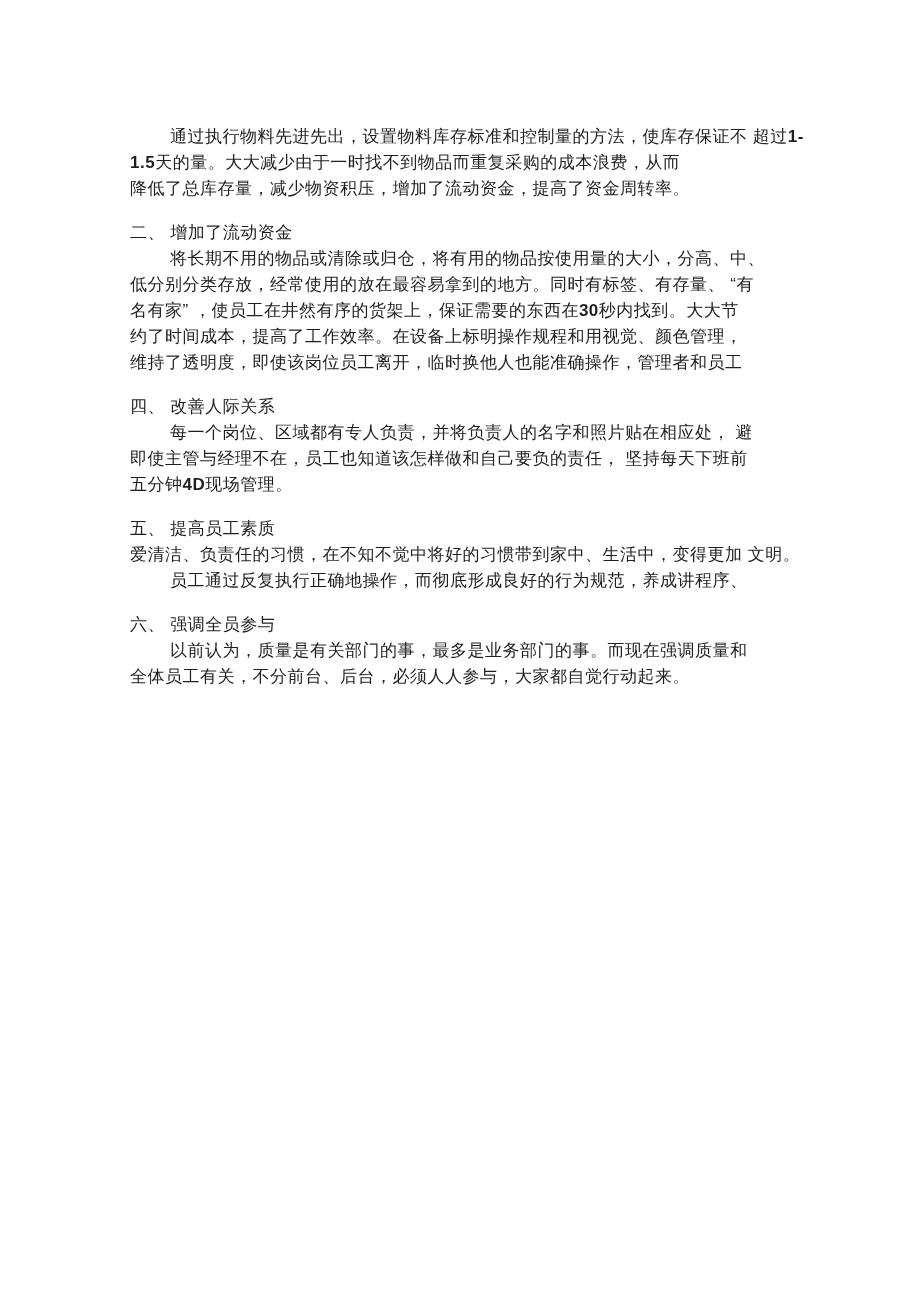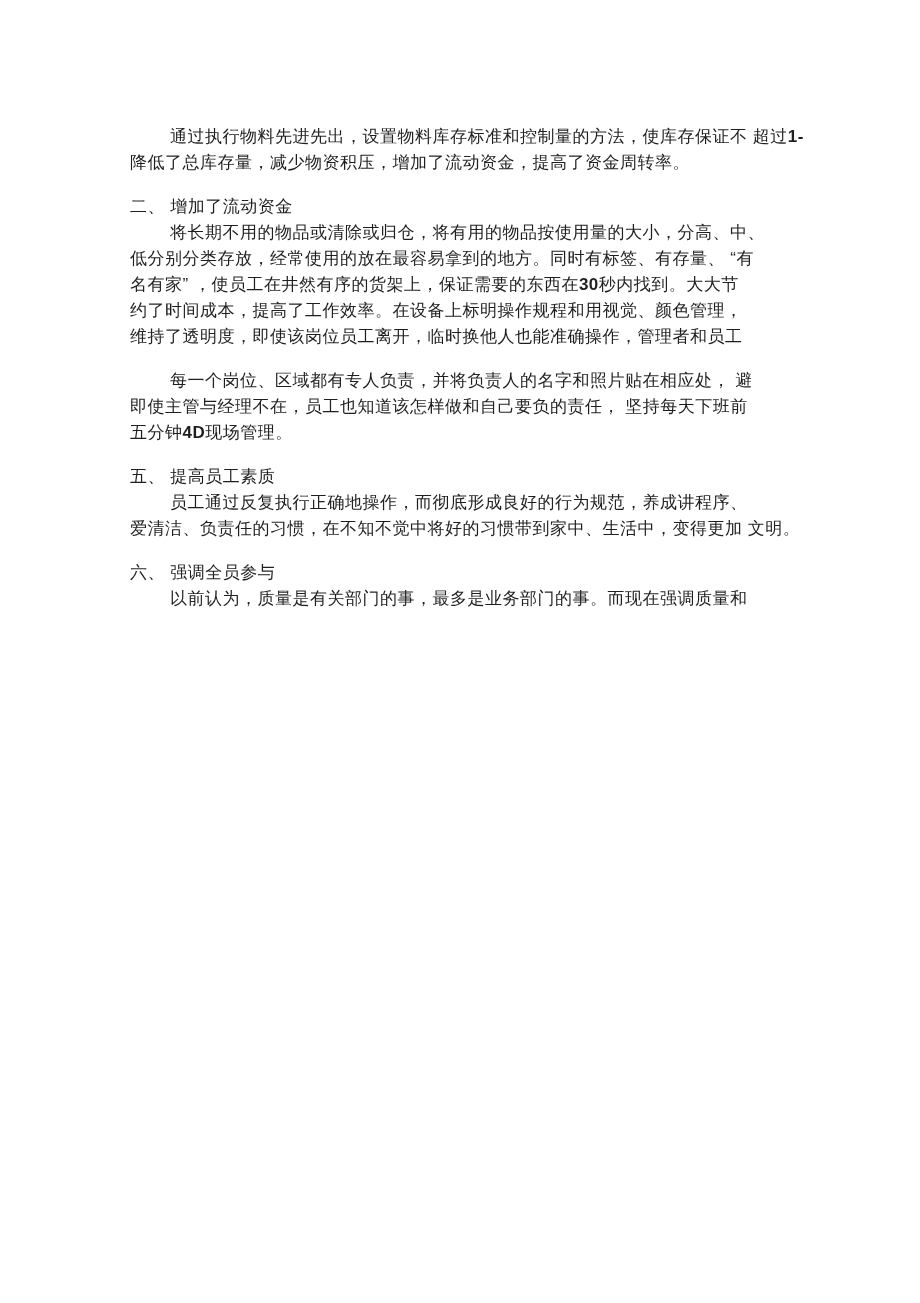--- a/index.html
+++ b/index.html
@@ -37,37 +37,40 @@
   }
   .run { font-weight: 400; }
   .run.b { font-weight: 700; }
 </style>
 </head>
 <body>
 
 <div class="doc">
     <div class="sec">
       <div class="line indent"><span class="run">通过执行物料先进先出，设置物料库存标准和控制量的方法，使库存保证不 超过</span><span class="run b">1-</span></div>
+      <div class="line"><span class="run b">1.5</span><span class="run">天的量。大大减少由于一时找不到物品而重复采购的成本浪费，从而</span></div>
       <div class="line"><span class="run">降低了总库存量，减少物资积压，增加了流动资金，提高了资金周转率。</span></div>
     </div>
     <div class="sec">
       <div class="sec-heading">二、 增加了流动资金</div>
       <div class="line indent"><span class="run">将长期不用的物品或清除或归仓，将有用的物品按使用量的大小，分高、中、</span></div>
       <div class="line"><span class="run">低分别分类存放，经常使用的放在最容易拿到的地方。同时有标签、有存量、 “有</span></div>
       <div class="line"><span class="run">名有家” ，使员工在井然有序的货架上，保证需要的东西在</span><span class="run b">30</span><span class="run">秒内找到。大大节</span></div>
       <div class="line"><span class="run">约了时间成本，提高了工作效率。在设备上标明操作规程和用视觉、颜色管理，</span></div>
       <div class="line"><span class="run">维持了透明度，即使该岗位员工离开，临时换他人也能准确操作，管理者和员工</span></div>
     </div>
     <div class="sec">
+      <div class="sec-heading">四、 改善人际关系</div>
       <div class="line indent"><span class="run">每一个岗位、区域都有专人负责，并将负责人的名字和照片贴在相应处， 避</span></div>
       <div class="line"><span class="run">即使主管与经理不在，员工也知道该怎样做和自己要负的责任， 坚持每天下班前</span></div>
       <div class="line"><span class="run">五分钟</span><span class="run b">4D</span><span class="run">现场管理。</span></div>
     </div>
     <div class="sec">
       <div class="sec-heading">五、 提高员工素质</div>
+      <div class="line"><span class="run">爱清洁、负责任的习惯，在不知不觉中将好的习惯带到家中、生活中，变得更加 文明。</span></div>
       <div class="line indent"><span class="run">员工通过反复执行正确地操作，而彻底形成良好的行为规范，养成讲程序、</span></div>
-      <div class="line"><span class="run">爱清洁、负责任的习惯，在不知不觉中将好的习惯带到家中、生活中，变得更加 文明。</span></div>
     </div>
     <div class="sec">
       <div class="sec-heading">六、 强调全员参与</div>
       <div class="line indent"><span class="run">以前认为，质量是有关部门的事，最多是业务部门的事。而现在强调质量和</span></div>
+      <div class="line"><span class="run">全体员工有关，不分前台、后台，必须人人参与，大家都自觉行动起来。</span></div>
     </div>
   </div>
 
 </body></html>

